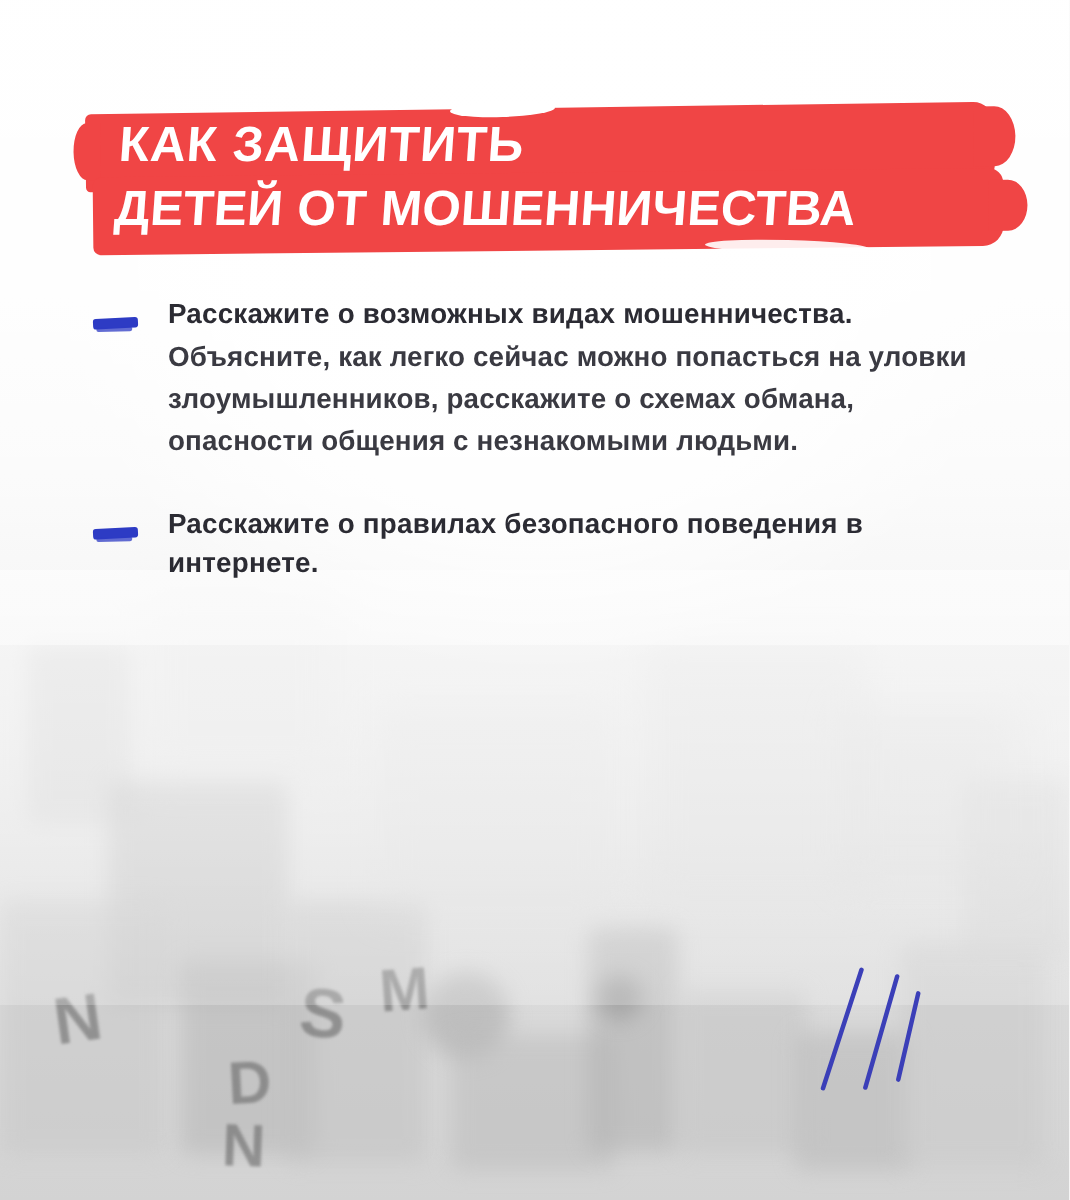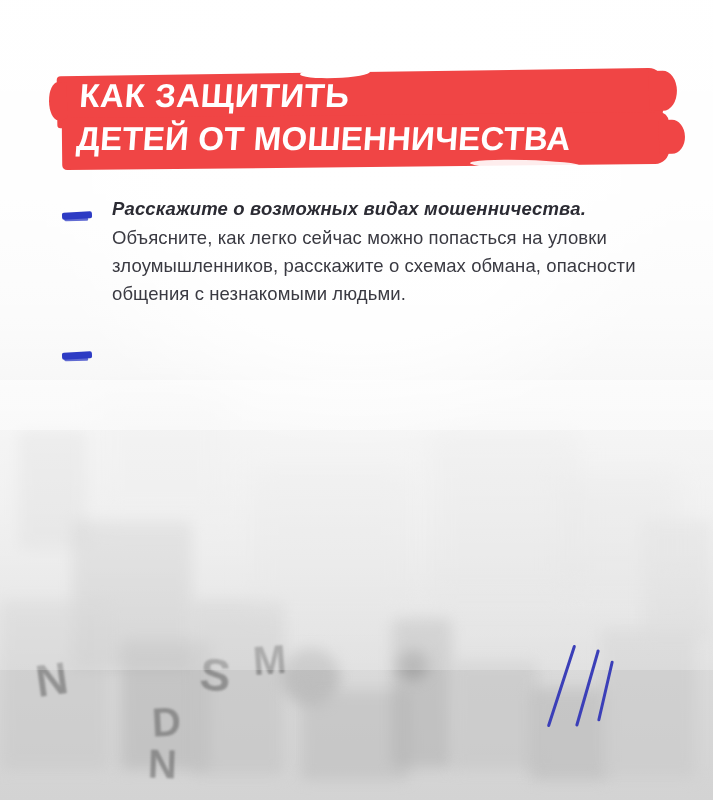--- a/index.html
+++ b/index.html
@@ -178,25 +178,24 @@
     border-radius: 2px;
     transform: rotate(1.5deg);
   }
   .item-title {
     font-size: 18.5px;
     font-weight: 700;
     color: #2b2b33;
     line-height: 26px;
     letter-spacing: 0.15px;
     margin-bottom: 2px;
-    font-style: italic;
   }
   .item-body {
     font-size: 18.5px;
-    font-weight: 400;
+    font-weight: 700;
     color: #3a3a42;
     line-height: 28px;
     letter-spacing: 0.1px;
   }
 
   
   .scribble {
     position: absolute;
     background: #3b3fb8;
     border-radius: 2px;
@@ -256,20 +255,21 @@
   <div class="content">
 
     <div class="item">
       <span class="dash"></span>
       <div class="item-title">Расскажите о возможных видах мошенничества.</div>
       <div class="item-body">Объясните, как легко сейчас можно попасться на уловки злоумышленников, расскажите о схемах обмана, опасности общения с незнакомыми людьми.</div>
     </div>
 
     <div class="item">
       <span class="dash"></span>
+      <div class="item-title">Расскажите о правилах безопасного поведения в интернете.</div>
     </div>
 
   </div>
 
   <div class="scribble scr-1"></div>
   <div class="scribble scr-2"></div>
   <div class="scribble scr-3"></div>
 
 </div>
 

